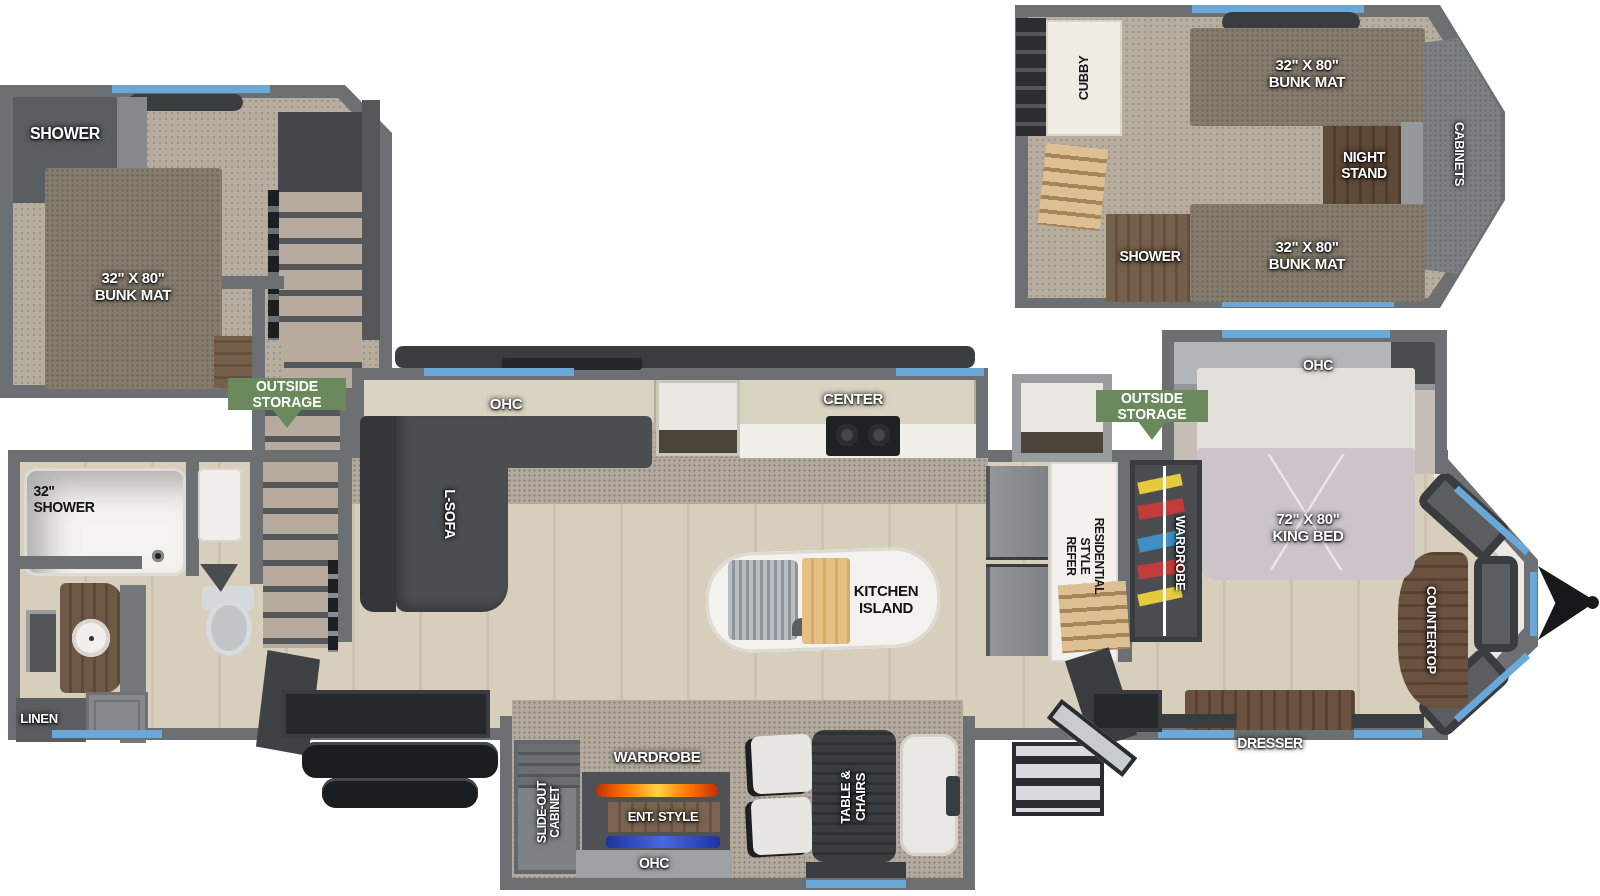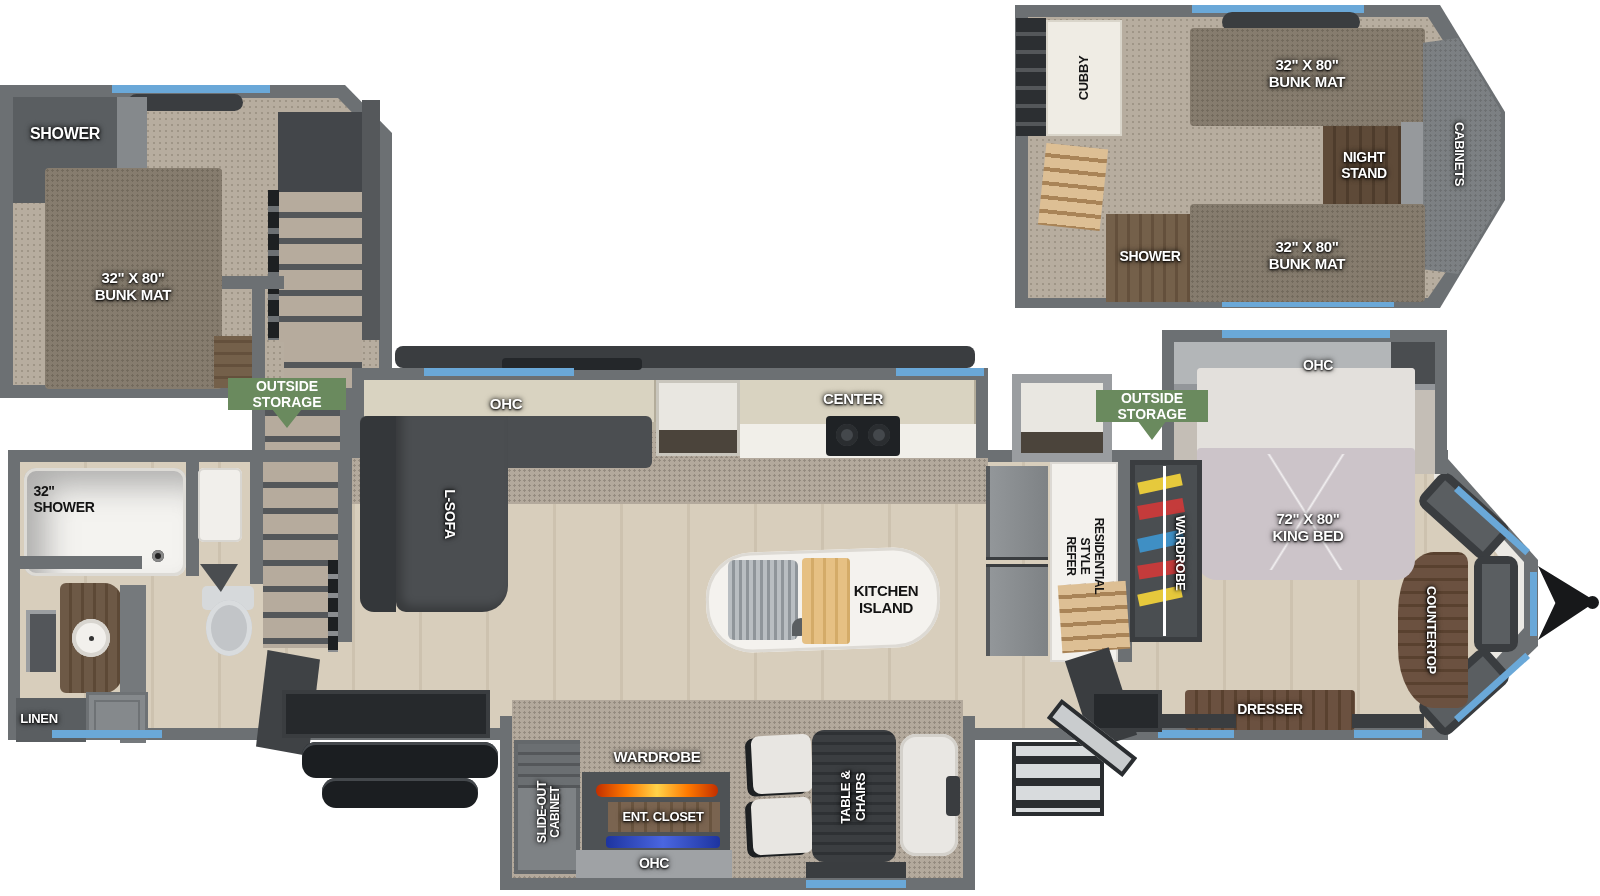--- a/index.html
+++ b/index.html
@@ -205,42 +205,42 @@
   <div class="abs" style="left:1130px;top:460px;width:72px;height:182px;background:#4a4e51;box-shadow:inset 0 0 0 5px #3a3d40"></div>
   <div class="abs" style="left:1138px;top:478px;width:44px;height:12px;background:#e6c93c;transform:rotate(-12deg)"></div>
   <div class="abs" style="left:1138px;top:502px;width:46px;height:14px;background:#c43b3b;transform:rotate(-10deg)"></div>
   <div class="abs" style="left:1138px;top:534px;width:46px;height:14px;background:#3f8fc4;transform:rotate(-12deg)"></div>
   <div class="abs" style="left:1138px;top:562px;width:46px;height:14px;background:#c43b3b;transform:rotate(-9deg)"></div>
   <div class="abs" style="left:1138px;top:590px;width:44px;height:12px;background:#e6c93c;transform:rotate(-12deg)"></div>
   <div class="abs" style="left:1163px;top:466px;width:3px;height:170px;background:#fff"></div>
   <div class="lbl v90" style="left:1180px;top:553px;font-size:13px">WARDROBE</div>
 
   <div class="abs" style="left:1185px;top:690px;width:170px;height:40px;background:repeating-linear-gradient(90deg,#6b5140 0 10px,#59412f 10px 13px);border-radius:4px"></div>
-  <div class="lbl" style="left:1270px;top:710px;font-size:14px">DRESSER</div>
+  <div class="lbl" style="left:1270px;top:744px;font-size:14px">DRESSER</div>
   <div class="abs dark" style="left:1156px;top:714px;width:80px;height:14px"></div>
   <div class="abs dark" style="left:1352px;top:714px;width:72px;height:14px"></div>
   <div class="abs blue" style="left:1158px;top:730px;width:76px;height:8px"></div>
   <div class="abs blue" style="left:1354px;top:730px;width:68px;height:8px"></div>
 
   <div class="abs" style="left:1078px;top:652px;width:46px;height:92px;background:#3a3d40;transform:rotate(-18deg)"></div>
   <div class="abs" style="left:1090px;top:690px;width:72px;height:42px;background:#26292c;box-shadow:inset 0 0 0 4px #3a3d40"></div>
   <div class="abs" style="left:1012px;top:742px;width:92px;height:74px;background:repeating-linear-gradient(180deg,#d8dbdd 0 14px,#2a2d30 14px 22px);box-shadow:inset 0 0 0 4px #2a2d30"></div>
   <div class="abs" style="left:1044px;top:726px;width:88px;height:16px;background:#c9ccce;border:4px solid #2a2d30;transform:rotate(38deg)"></div>
 
   <div class="abs wall" style="left:500px;top:716px;width:475px;height:174px"></div>
   <div class="abs carpet2" style="left:512px;top:700px;width:451px;height:178px"></div>
   <div class="abs" style="left:514px;top:740px;width:66px;height:134px;background:#7e8285;box-shadow:inset 0 0 0 4px #64686b"></div>
   <div class="abs" style="left:518px;top:744px;width:62px;height:44px;background:repeating-linear-gradient(180deg,#6b6f72 0 8px,#54575a 8px 11px)"></div>
   <div class="lbl vm90" style="left:549px;top:812px;font-size:12px">SLIDE-OUT
 CABINET</div>
   <div class="abs" style="left:582px;top:772px;width:148px;height:80px;background:#4e5255"></div>
   <div class="abs" style="left:596px;top:784px;width:122px;height:13px;border-radius:6px;background:linear-gradient(90deg,#c22f00,#ff7a00,#ffd24a,#ff7a00,#c22f00)"></div>
   <div class="lbl" style="left:657px;top:757px">WARDROBE</div>
   <div class="abs" style="left:608px;top:802px;width:112px;height:30px;background:repeating-linear-gradient(90deg,#7a6450 0 10px,#69543f 10px 13px)"></div>
-  <div class="lbl" style="left:663px;top:817px;font-size:13px">ENT. CLOSET</div>
+  <div class="lbl" style="left:663px;top:817px;font-size:13px">ENT. STYLE</div>
   <div class="abs" style="left:606px;top:836px;width:114px;height:12px;border-radius:4px;background:linear-gradient(90deg,#1d34a0,#4a66e0,#1d34a0)"></div>
   <div class="abs" style="left:576px;top:850px;width:156px;height:28px;background:#9fa2a5"></div>
   <div class="lbl" style="left:654px;top:864px;font-size:14px">OHC</div>
   <div class="abs" style="left:752px;top:735px;width:60px;height:58px;background:#e8e6e2;border-radius:8px;transform:rotate(-3deg);box-shadow:-6px 2px 0 #1d2022"></div>
   <div class="abs" style="left:752px;top:798px;width:60px;height:56px;background:#e8e6e2;border-radius:8px;transform:rotate(-3deg);box-shadow:-6px 2px 0 #1d2022"></div>
   <div class="abs" style="left:812px;top:730px;width:84px;height:132px;background:repeating-linear-gradient(0deg,#3b3e41 0 7px,#2e3134 7px 10px);border-radius:12px"></div>
   <div class="lbl vm90" style="left:854px;top:797px;font-size:13px">TABLE &amp;
 CHAIRS</div>
   <div class="abs" style="left:900px;top:734px;width:58px;height:122px;background:#e9e7e3;border-radius:16px;box-shadow:inset 0 0 0 3px #d4d1cb"></div>
   <div class="abs dark" style="left:946px;top:776px;width:14px;height:40px;border-radius:4px"></div>

